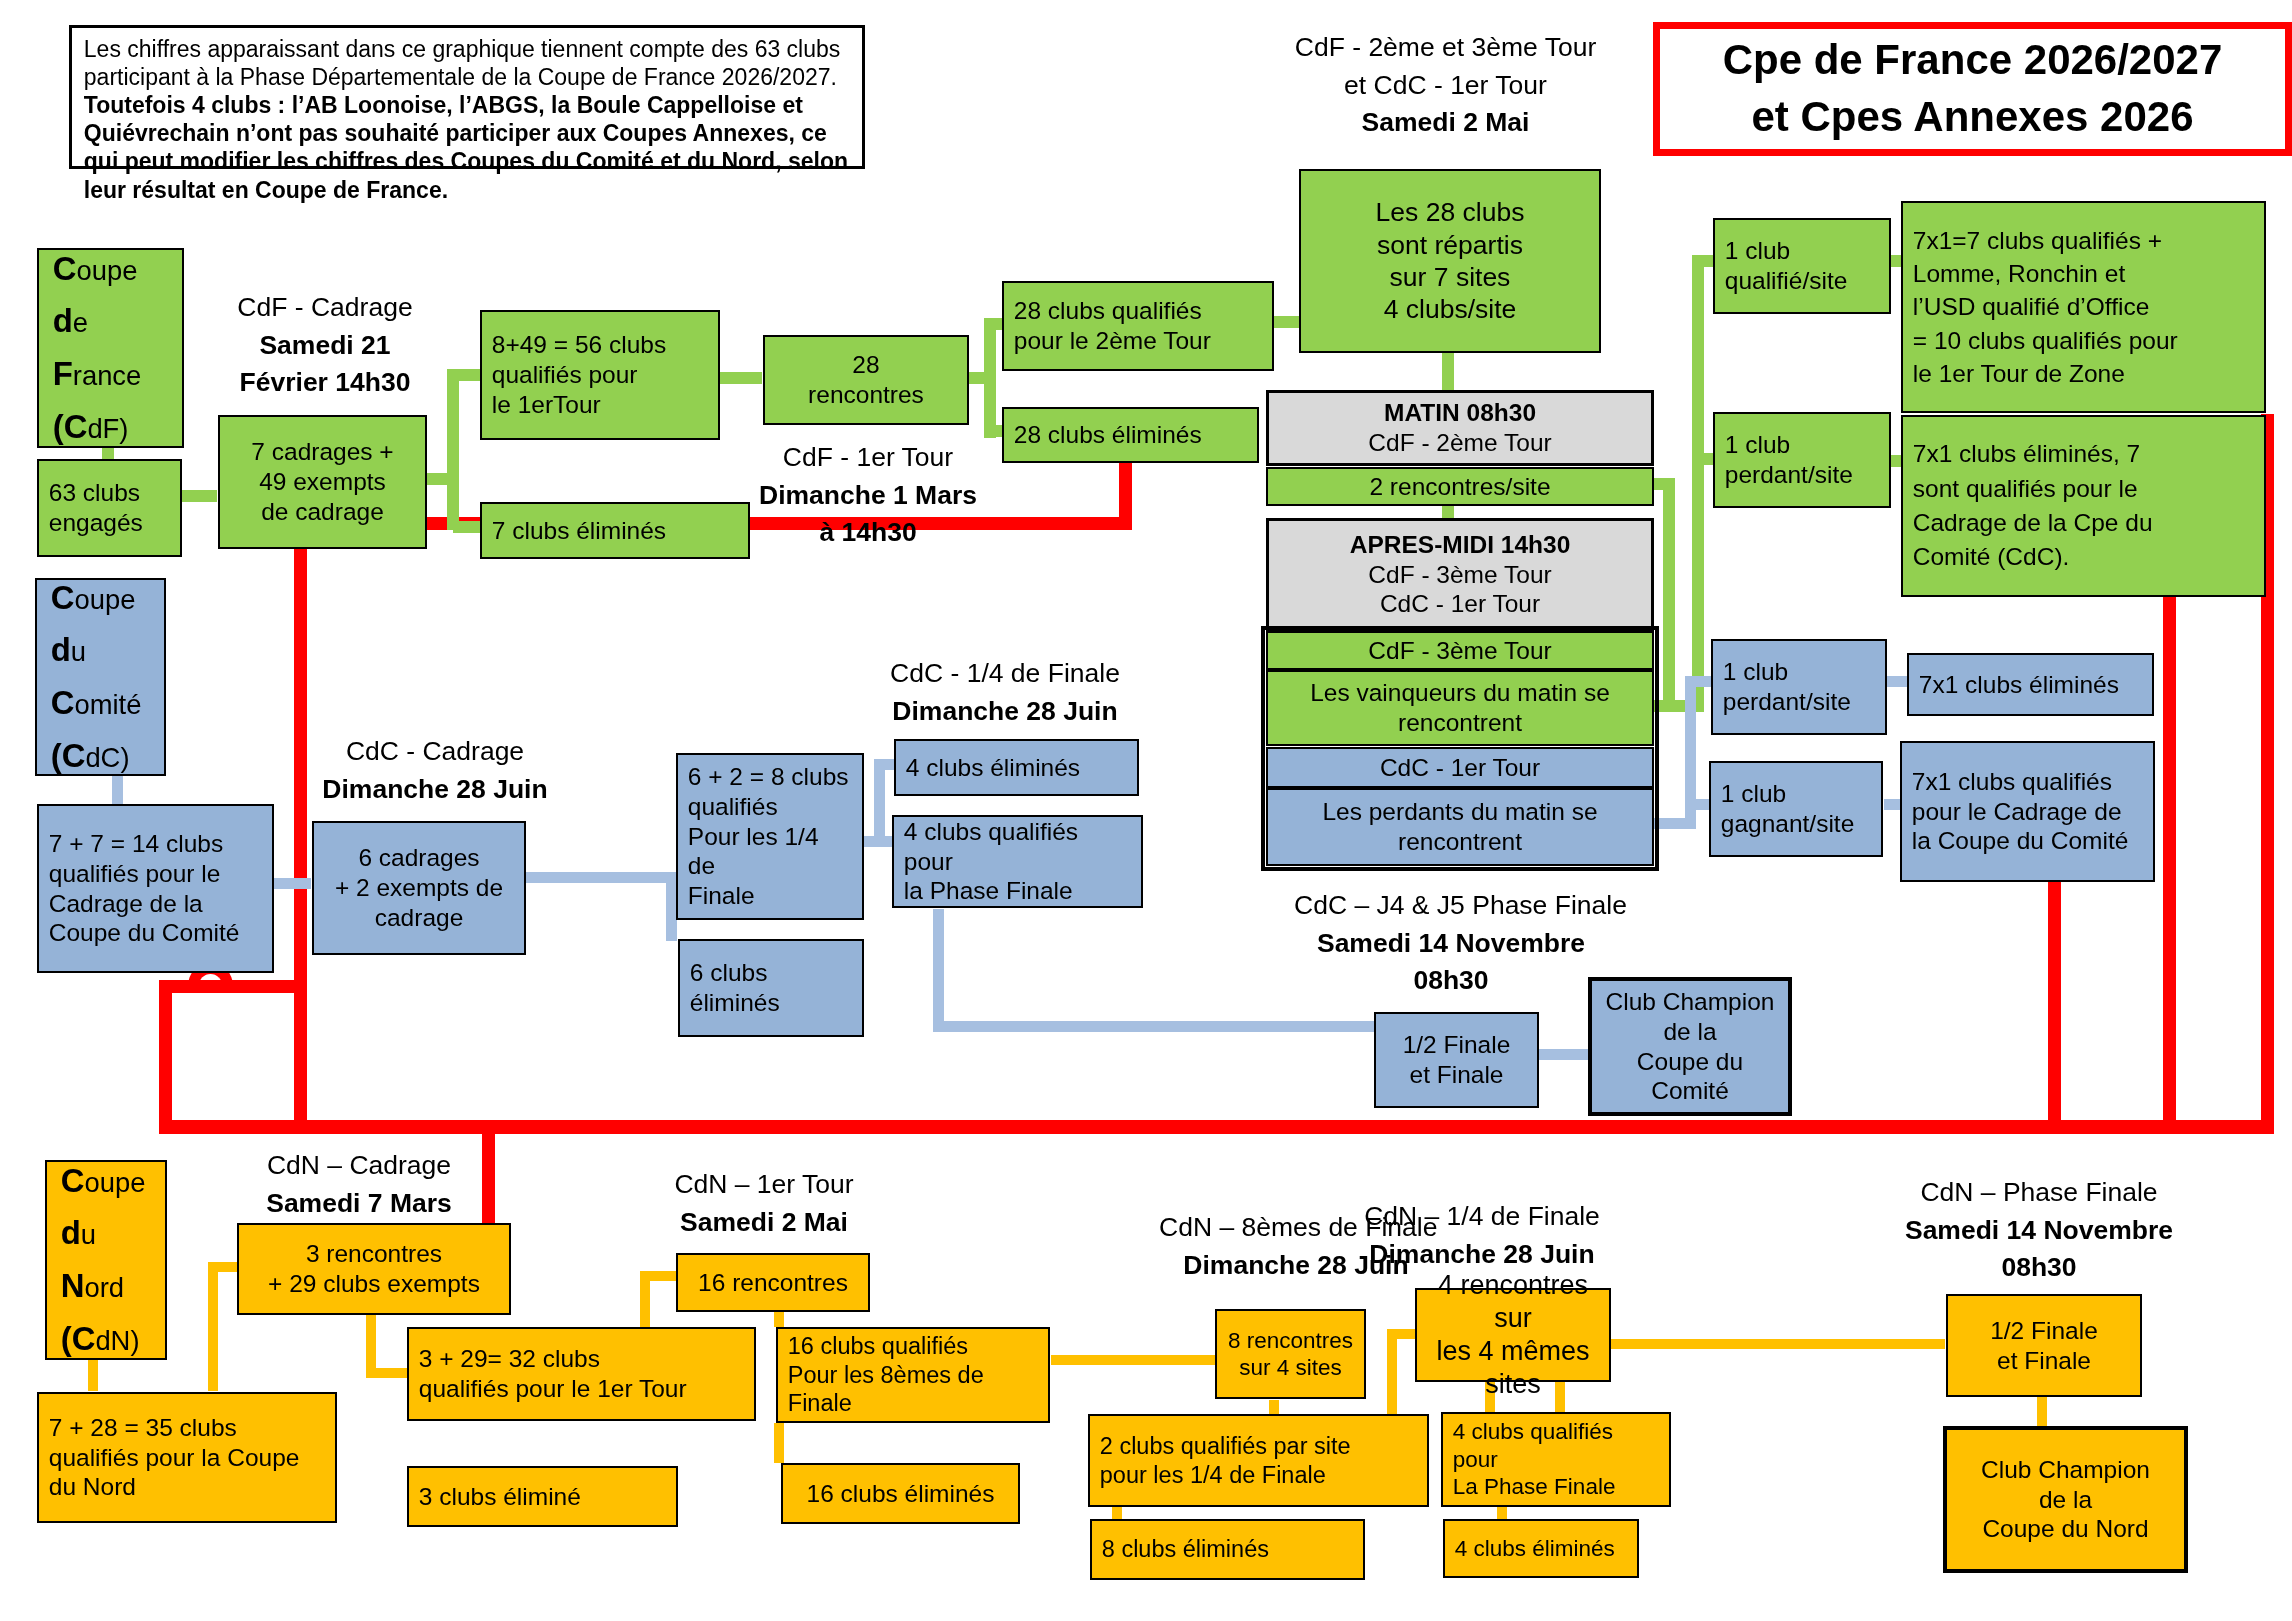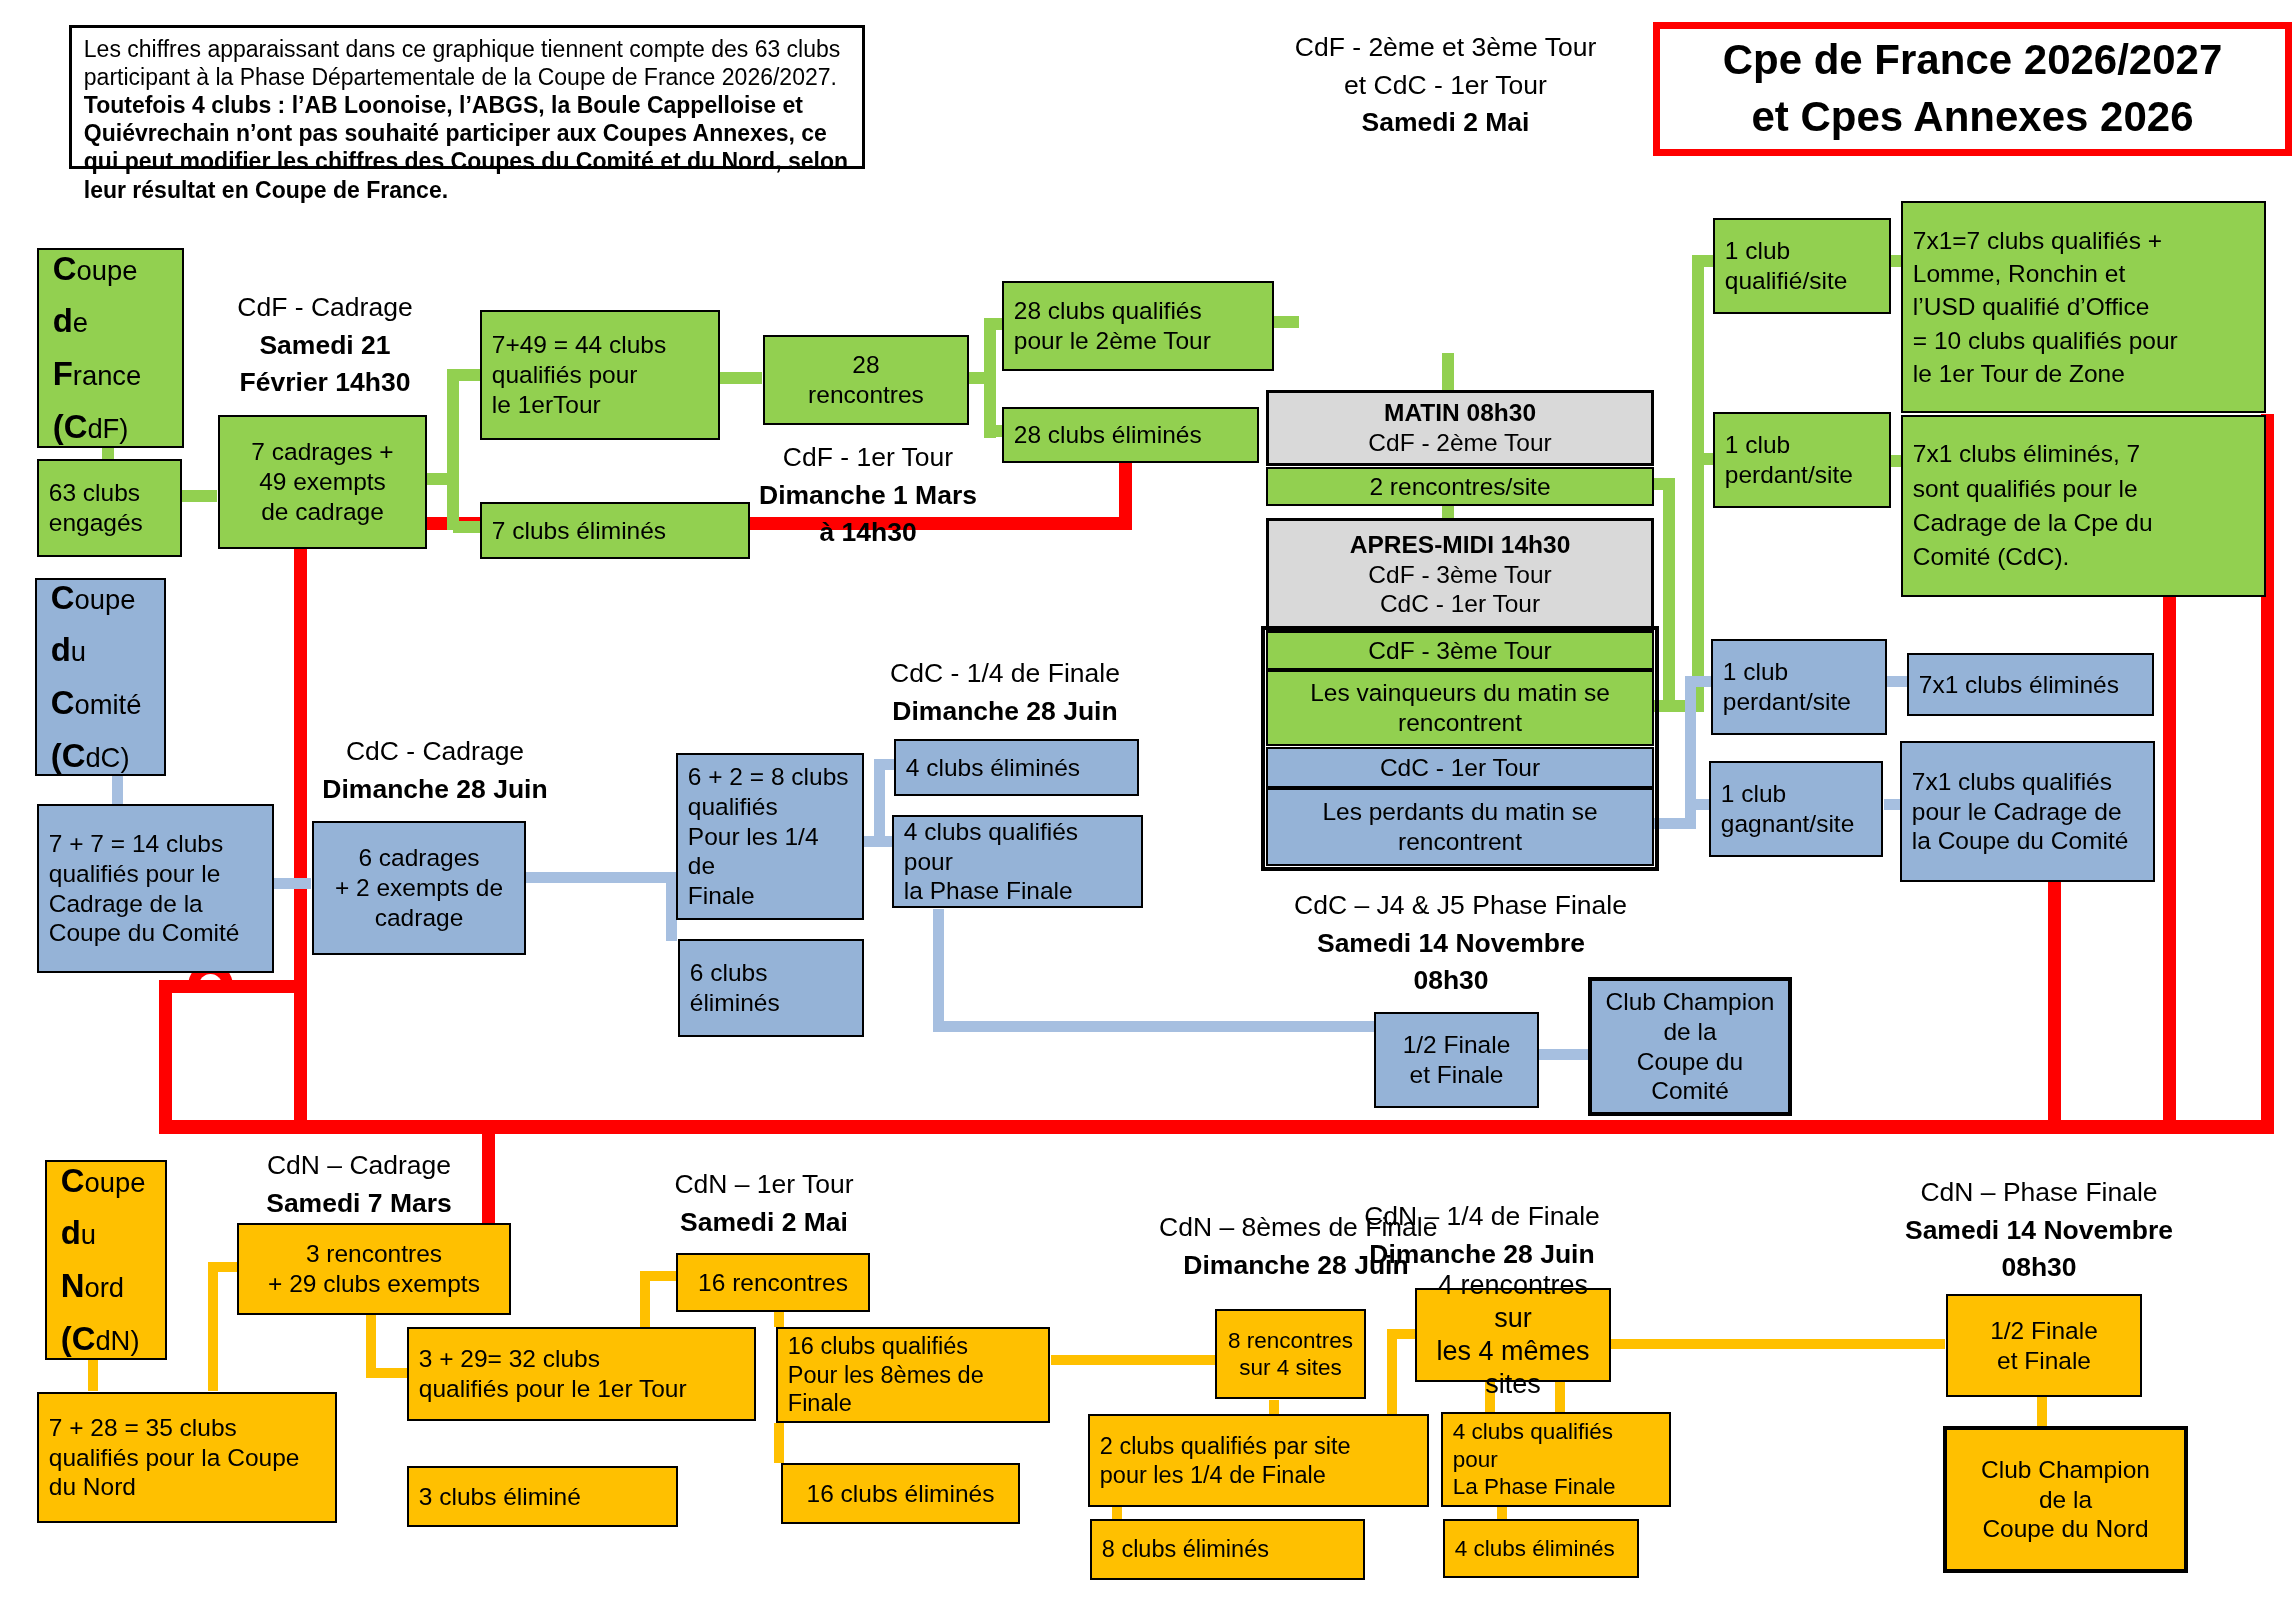--- a/index.html
+++ b/index.html
@@ -173,29 +173,33 @@
     <div>Coupe</div>
     <div>de</div>
     <div>France</div>
     <div>(CdF)</div>
   </div>
   <div class="bx g" style="left:37px;top:459px;width:145px;height:98px">63 clubs
 engagés</div>
   <div class="bx g tc" style="left:218px;top:415px;width:209px;height:134px">7 cadrages +
 49 exempts
 de cadrage</div>
-  <div class="bx g" style="left:480px;top:310px;width:240px;height:130px">7+49 = 44 clubs
+  <div class="bx g" style="left:480px;top:310px;width:240px;height:130px">8+49 = 56 clubs
 qualifiés pour
 le 1erTour</div>
   <div class="bx g tc" style="left:763px;top:335px;width:206px;height:90px">28
 rencontres</div>
   <div class="bx g" style="left:480px;top:502px;width:270px;height:57px">7 clubs éliminés</div>
   <div class="bx g" style="left:1002px;top:281px;width:272px;height:90px">28 clubs qualifiés
 pour le 2ème Tour</div>
   <div class="bx g" style="left:1002px;top:407px;width:257px;height:56px">28 clubs éliminés</div>
+  <div class="bx g tc" style="left:1299px;top:169px;width:302px;height:184px;font-size:26.5px">Les 28 clubs
+sont répartis
+sur 7 sites
+4 clubs/site</div>
 
   <div class="bx gy tc" style="left:1266px;top:390px;width:388px;height:76px;border-width:3.9px">
     <div class="bold">MATIN 08h30</div>
     <div>CdF - 2ème Tour</div>
   </div>
   <div class="bx g tc" style="left:1266px;top:467px;width:388px;height:39px">2 rencontres/site</div>
   <div class="bx gy tc" style="left:1266px;top:518px;width:388px;height:113px;border-width:3.9px">
     <div class="bold">APRES-MIDI 14h30</div>
     <div>CdF - 3ème Tour</div>
     <div>CdC - 1er Tour</div>

